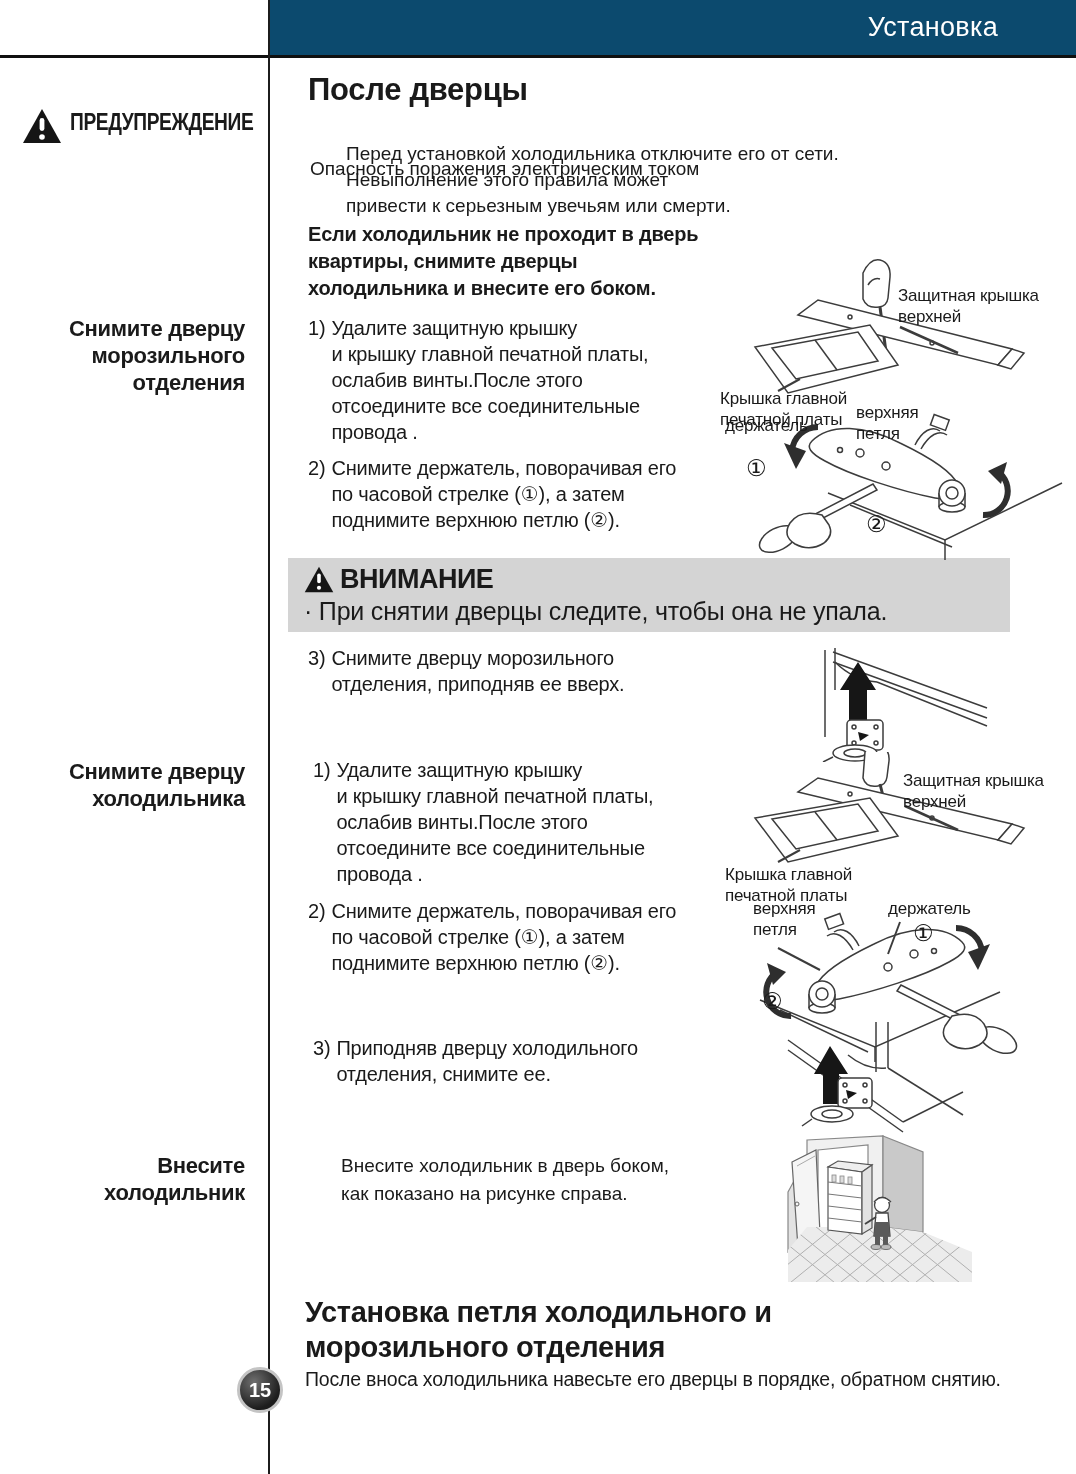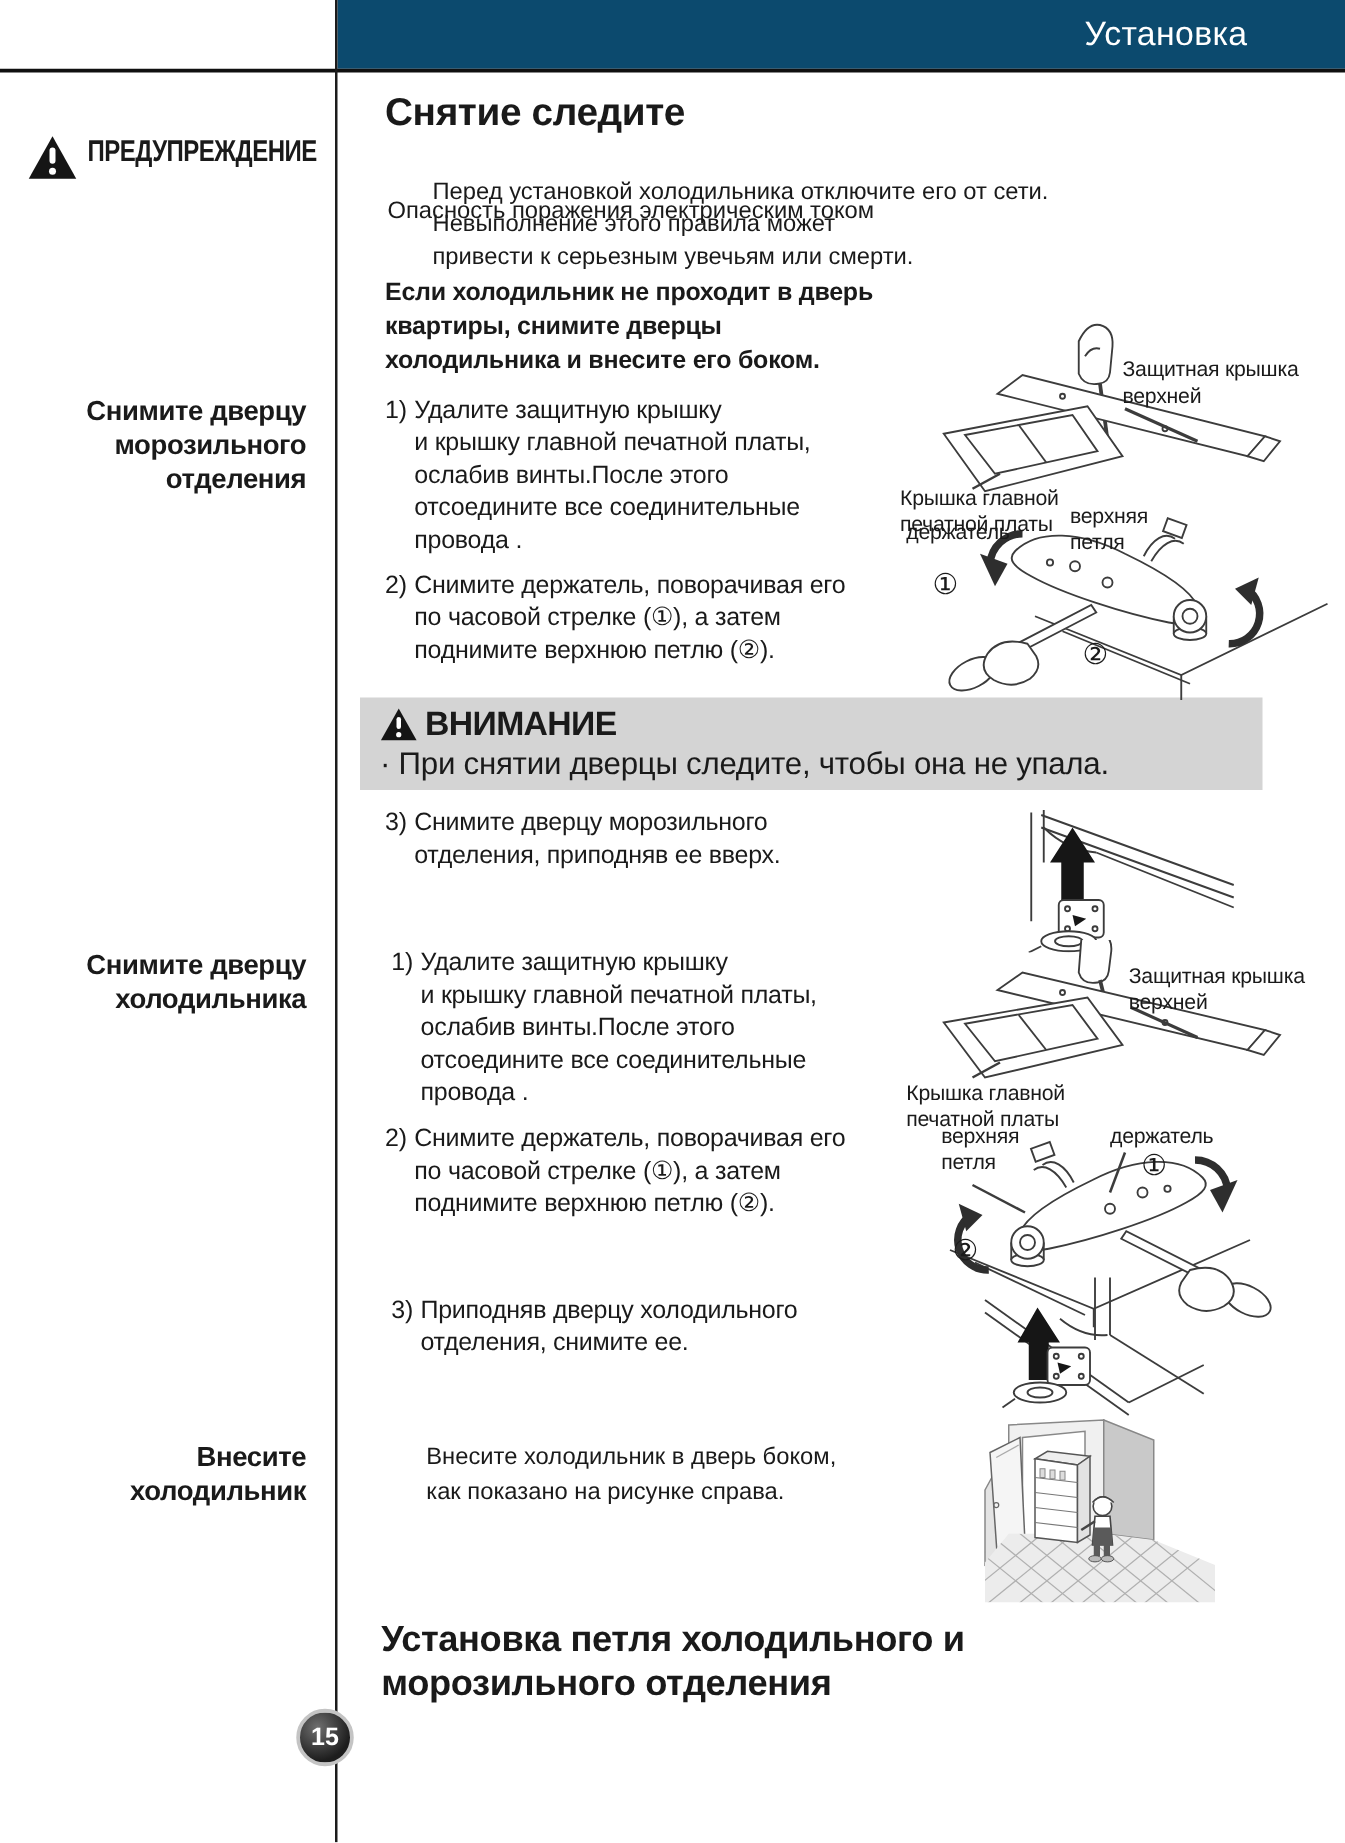--- a/index.html
+++ b/index.html
@@ -67,21 +67,21 @@
     <span class="warn-text">ПРЕДУПРЕЖДЕНИЕ</span>
   </div>
   <div class="abs side-h pre" style="top:315px;">Снимите дверцу
 морозильного
 отделения</div>
   <div class="abs side-h pre" style="top:758px;">Снимите дверцу
 холодильника</div>
   <div class="abs side-h pre" style="top:1152px;">Внесите
 холодильник</div>
 
-  <div class="abs doc-title">Снятие следите</div>
+  <div class="abs doc-title">После дверцы</div>
   <div class="abs b19" style="left:310px;top:118px;">Опасность поражения электрическим током</div>
   <div class="abs t19 pre" style="left:310px;top:141px;">Перед установкой холодильника отключите его от сети.
 Невыполнение этого правила может
 привести к серьезным увечьям или смерти.</div>
   <div class="abs intro pre">Если холодильник не проходит в дверь
 квартиры, снимите дверцы
 холодильника и внесите его боком.</div>
 
   <div class="abs step" style="left:308px;top:315px;">
     <span class="step-num">1)</span>
@@ -136,20 +136,21 @@
     <span class="step-num">3)</span>
     <span class="pre">Приподняв дверцу холодильного
 отделения, снимите ее.</span>
   </div>
 
   <div class="abs t19 pre" style="left:305px;top:1152px;line-height:28px;">Внесите холодильник в дверь боком,
 как показано на рисунке справа.</div>
 
   <div class="abs install-title pre">Установка петля холодильного и
 морозильного отделения</div>
+  <div class="abs install-body">После вноса холодильника навесьте его дверцы в порядке, обратном снятию.</div>
 
   <div class="abs page-num">
     <span>15</span>
   </div>
 
   <div class="abs" style="left:700px;top:255px;width:376px;height:305px;">
     <svg width="376" height="305" viewBox="0 0 376 305">
 
       <path class="lnf" d="M163,18 q7,-15 17,-13 q11,3 10,17 l-2,21 q-1,8 -9,9 q-12,2 -16,-8 z"></path>
       <path class="ln" d="M168,30 q5,-8 12,-6"></path>

